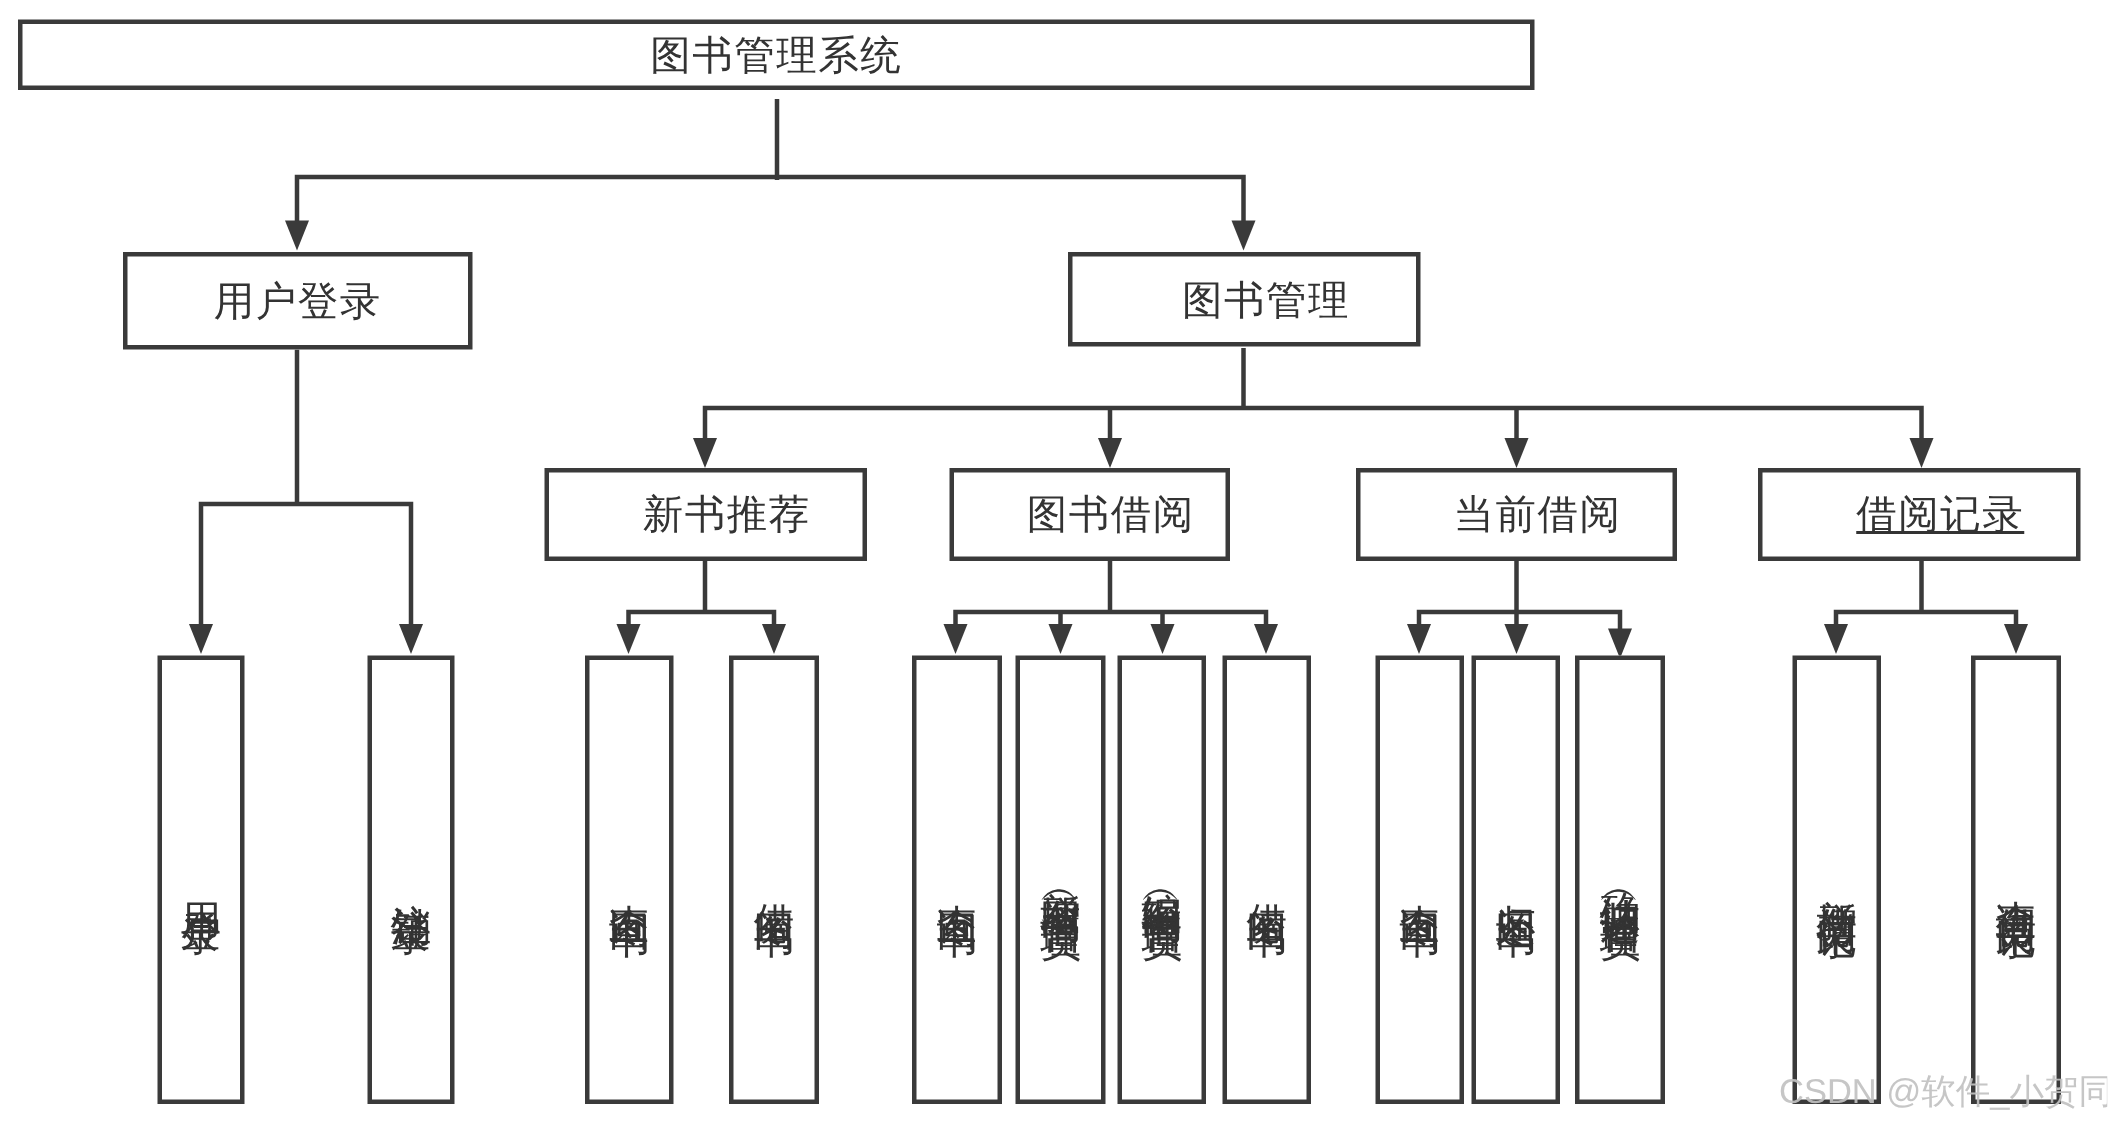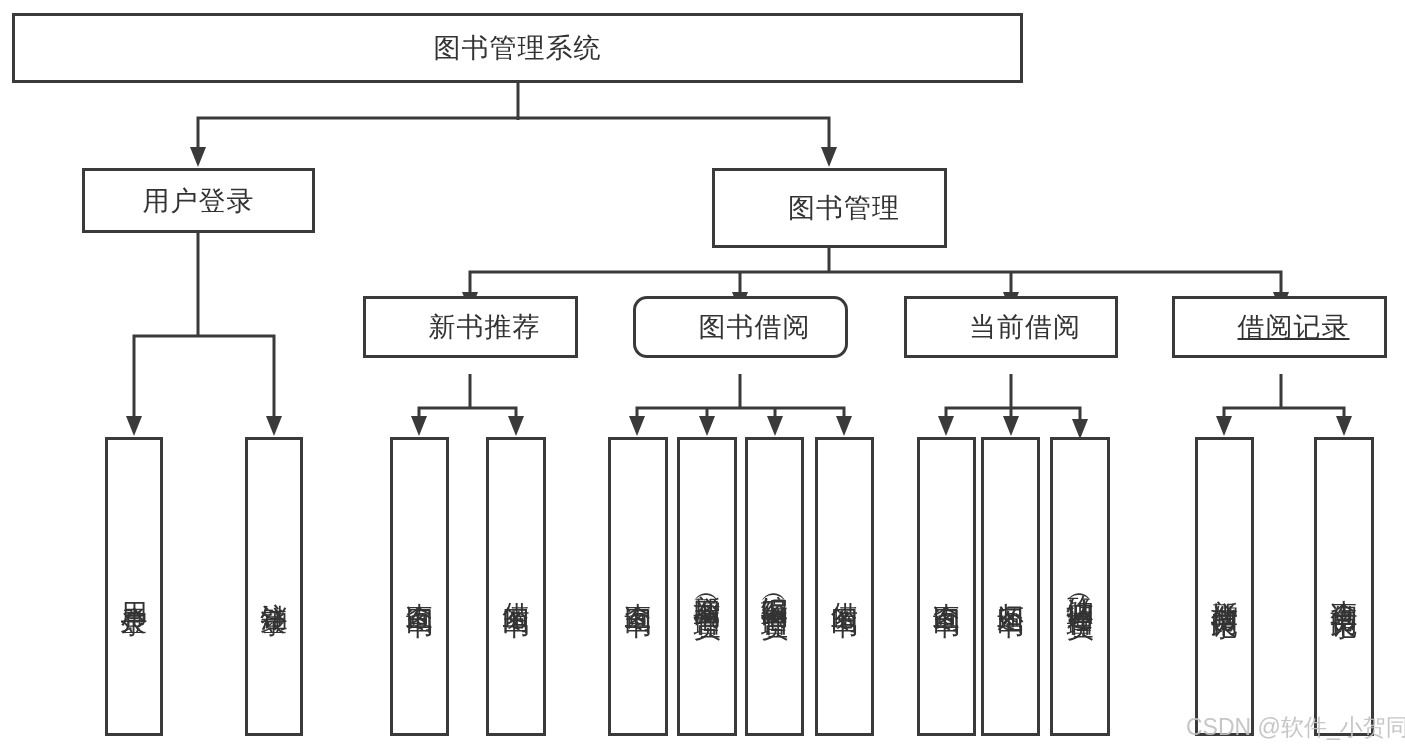--- a/index.html
+++ b/index.html
@@ -24,26 +24,26 @@
     border: 3px solid #3a3a3a;
     display: flex;
     align-items: center;
     justify-content: center;
     color: #333333;
     z-index: 2;
     font-size: 27px;
     letter-spacing: 1px;
     white-space: nowrap;
   }
-  .box.root   { left: 12px;  top: 13px;  width: 1011px; height: 70px; }
+  .box.root   { left: 12px;  top: 13px;  width: 1011px; height: 47px; }
   .box.lvl2a  { left: 82px;  top: 168px; width: 233px;  height: 65px; }
-  .box.lvl2b  { left: 712px; top: 168px; width: 235px;  height: 80px; padding-left: 29px; }
-  .box.lvl3   { top: 296px; height: 62px; padding-left: 28px; }
+  .box.lvl2b  { left: 712px; top: 168px; width: 235px;  height: 63px; padding-left: 29px; }
+  .box.lvl3   { top: 312px; height: 62px; padding-left: 28px; }
   .box.l3a { left: 363px;  width: 215px; }
-  .box.l3b { left: 633px;  width: 215px; border-radius: 14px; }
+  .box.l3b { left: 633px;  width: 187px; }
   .box.l3c { left: 904px;  width: 214px; text-align: right; }
   .box.l3d { left: 1172px; width: 215px; text-decoration: underline; }
   .box.leaf {
     top: 437px;
     height: 299px;
     writing-mode: vertical-rl;
     text-orientation: mixed;
     font-size: 27px;
     letter-spacing: 3px;
     white-space: normal;

